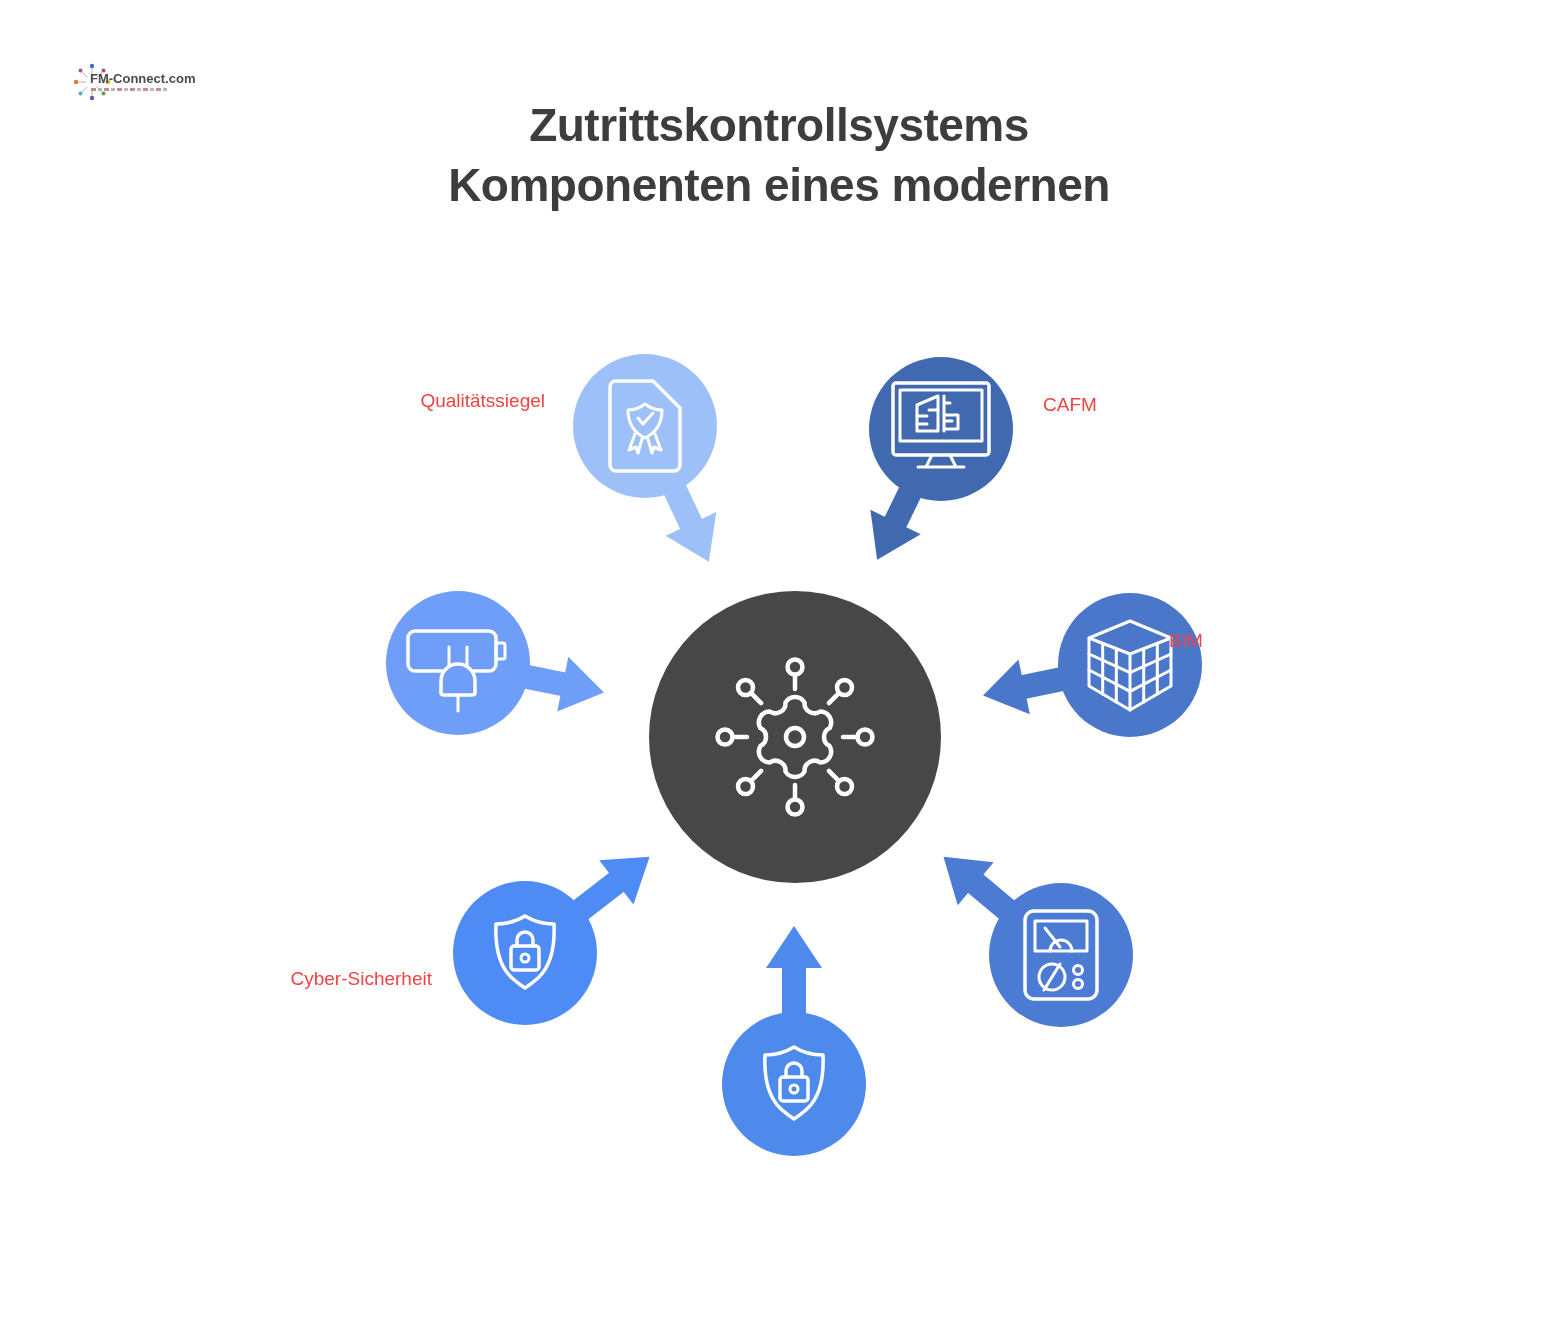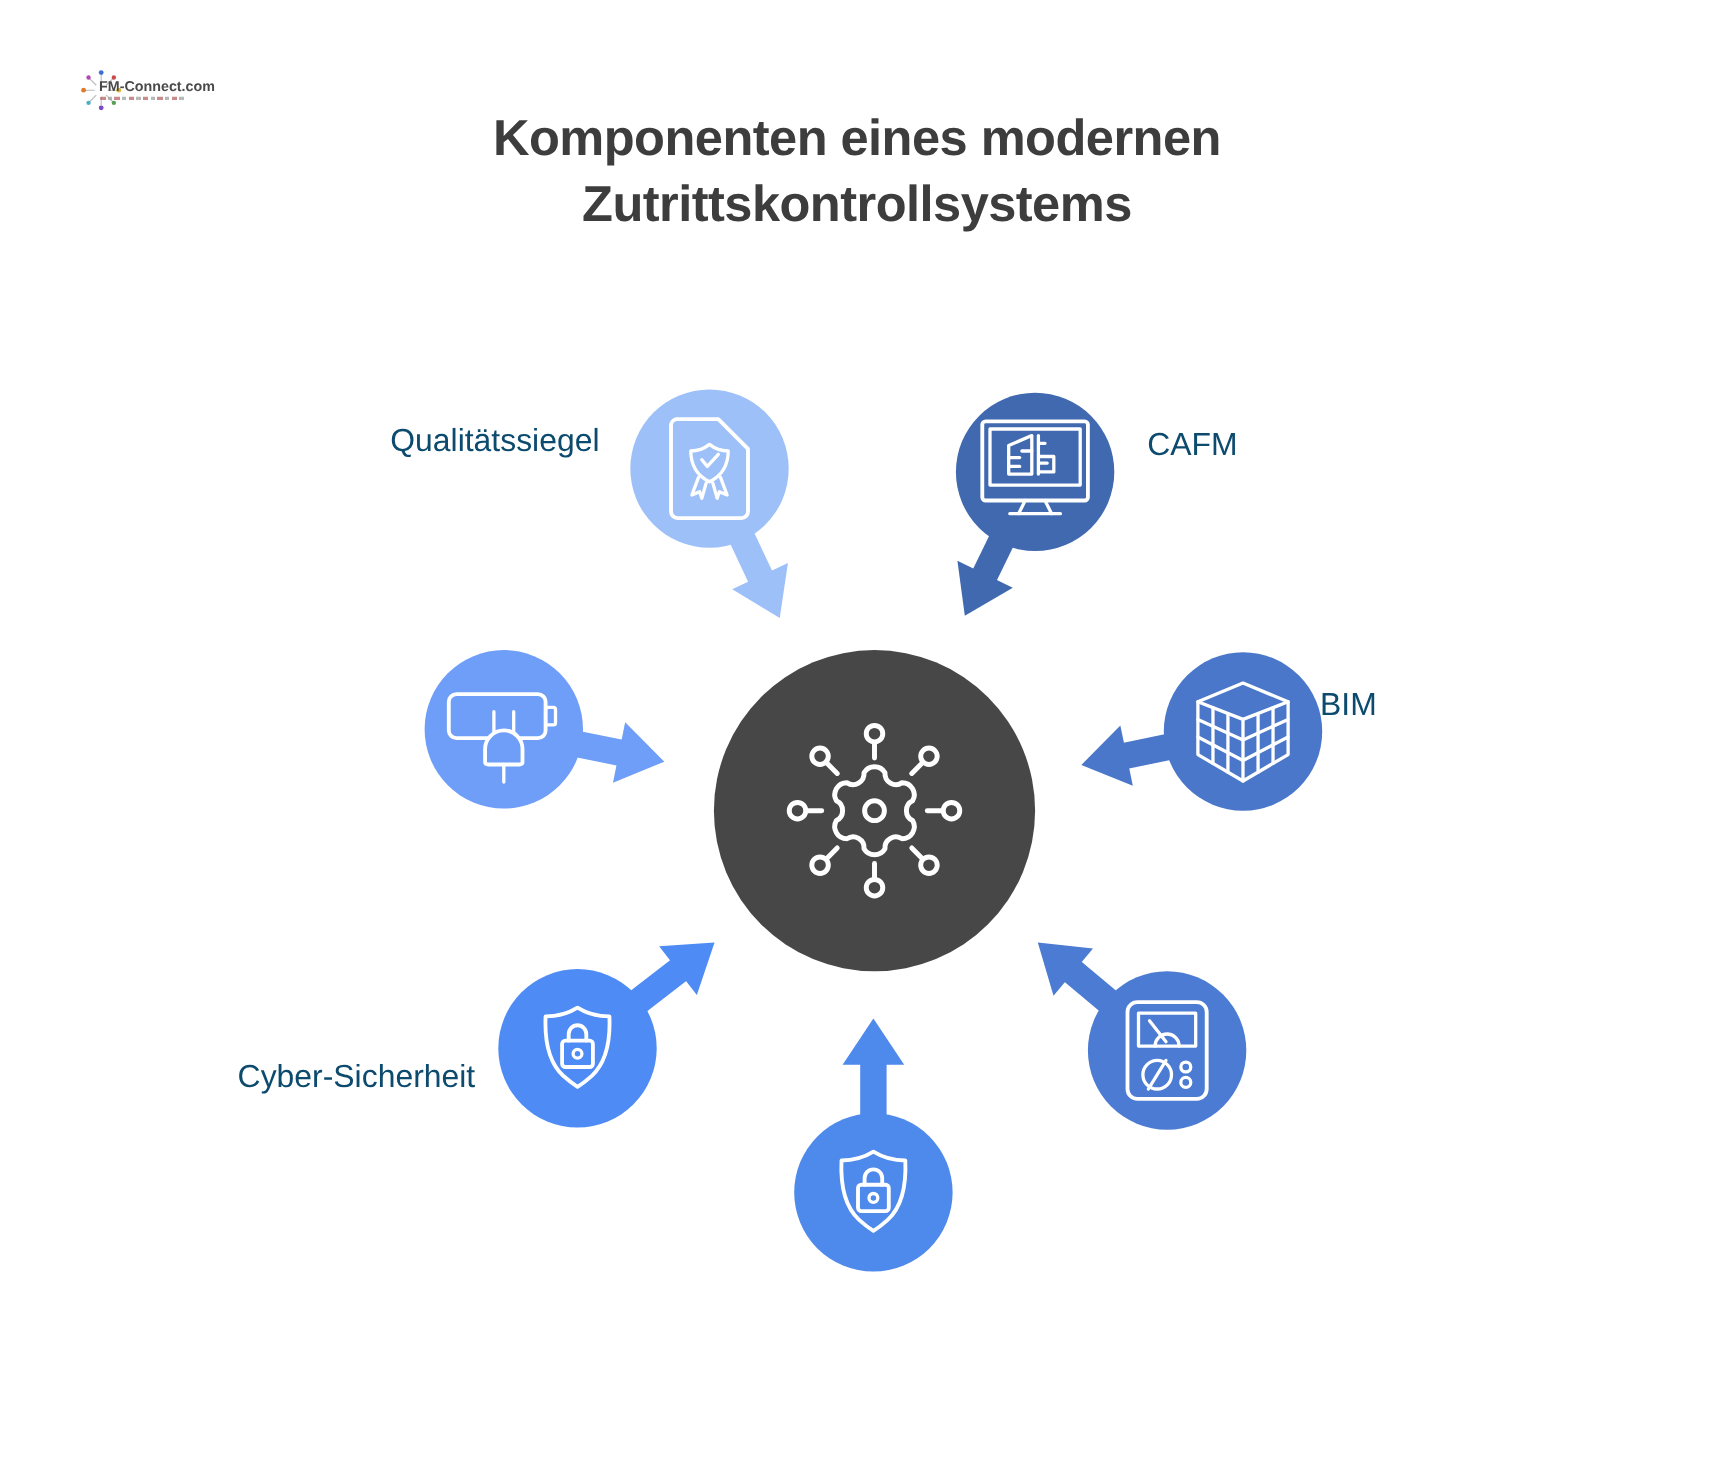--- a/index.html
+++ b/index.html
@@ -21,21 +21,21 @@
     opacity:.7;border-radius:1px;
   }
   .arrows{position:absolute;left:0;top:0;z-index:1;}
   .node{position:absolute;width:150px;height:150px;z-index:2;}
   .center-node{position:absolute;width:300px;height:300px;left:645px;top:587px;z-index:2;}
   .ic :not(.solid){fill:none;}
   .ic *{stroke:#ffffff;stroke-width:3.5;stroke-linecap:round;stroke-linejoin:round;}
   .ic .thin{stroke-width:3;}
   .cic *{stroke:#ffffff;fill:none;stroke-width:4.5;stroke-linecap:round;stroke-linejoin:round;}
   .label{
-    position:absolute;z-index:3;font-size:29px;color:#0c4a6e;line-height:34px;white-space:nowrap;
+    position:absolute;z-index:3;font-size:19px;color:#ef4444;line-height:34px;white-space:nowrap;
   }
   .al-r{text-align:right;}
   .al-c{text-align:center;}
 </style>
 </head>
 <body>
 
 <div class="canvas">
 
   <div class="logo">
@@ -57,22 +57,22 @@
       <circle cx="0" cy="16" r="2.2" fill="#7a4ac9"></circle>
       <circle cx="-11.5" cy="11.5" r="2" fill="#4ab0c9"></circle>
       <circle cx="-16" cy="0" r="2.2" fill="#e07b2e"></circle>
       <circle cx="-11.5" cy="-11.5" r="2" fill="#b04ab0"></circle>
     </svg>
     <div class="logo-text">FM-Connect.com</div>
     <div class="logo-tagline"></div>
   </div>
 
   <div class="title">
+    <div>Zutrittskontrollsystems</div>
     <div>Komponenten eines modernen</div>
-    <div>Zutrittskontrollsystems</div>
   </div>
 
   <svg class="arrows" width="1558" height="1329" viewBox="0 0 1558 1329">
     <g transform="translate(708,560) rotate(64.8)">
       <path d="M -148,0 L -32,0" stroke-width="24" fill="none" stroke="#9ec0f8"></path>
       <polygon points="2,0 -40,-28 -40,28" fill="#9ec0f8"></polygon>
     </g>
     <g transform="translate(878,558) rotate(116)">
       <path d="M -144,0 L -32,0" stroke-width="24" fill="none" stroke="#4069b0"></path>
       <polygon points="2,0 -40,-28 -40,28" fill="#4069b0"></polygon>
@@ -160,21 +160,21 @@
       <g class="ic">
         <path class="thin" d="M 0,-44 L -41,-27 L -41,21 L 0,45 L 41,21 L 41,-27 Z"></path>
         <path class="thin" d="M -41,-27 L 0,-11 L 41,-27 M 0,-11 L 0,45"></path>
         <path class="thin" d="M -27.3,-21.7 L -27.3,29 M -13.7,-16.3 L -13.7,37"></path>
         <path class="thin" d="M 27.3,-21.7 L 27.3,29 M 13.7,-16.3 L 13.7,37"></path>
         <path class="thin" d="M -41,-11 L 0,7.7 M -41,5 L 0,26.3"></path>
         <path class="thin" d="M 41,-11 L 0,7.7 M 41,5 L 0,26.3"></path>
       </g>
     </svg>
   </div>
-  <div class="label" style="left:1200px;top:624px;width:200px">BIM</div>
+  <div class="label" style="left:1169px;top:624px;width:200px">BIM</div>
 
   <div class="node" style="left:986px;top:880px">
     <svg width="150" height="150" viewBox="-75 -75 150 150">
       <circle r="72" fill="#4b7bd3"></circle>
       <g class="ic">
         <rect x="-36" y="-44" width="72" height="88" rx="9"></rect>
         <rect class="thin" x="-26" y="-34" width="52" height="30"></rect>
         <path class="thin" d="M -16,-27 L -1,-8"></path>
         <path class="thin" d="M -11,-4 A 11 11 0 0 1 11,-4"></path>
         <circle class="thin" cx="-9" cy="22" r="13"></circle>

